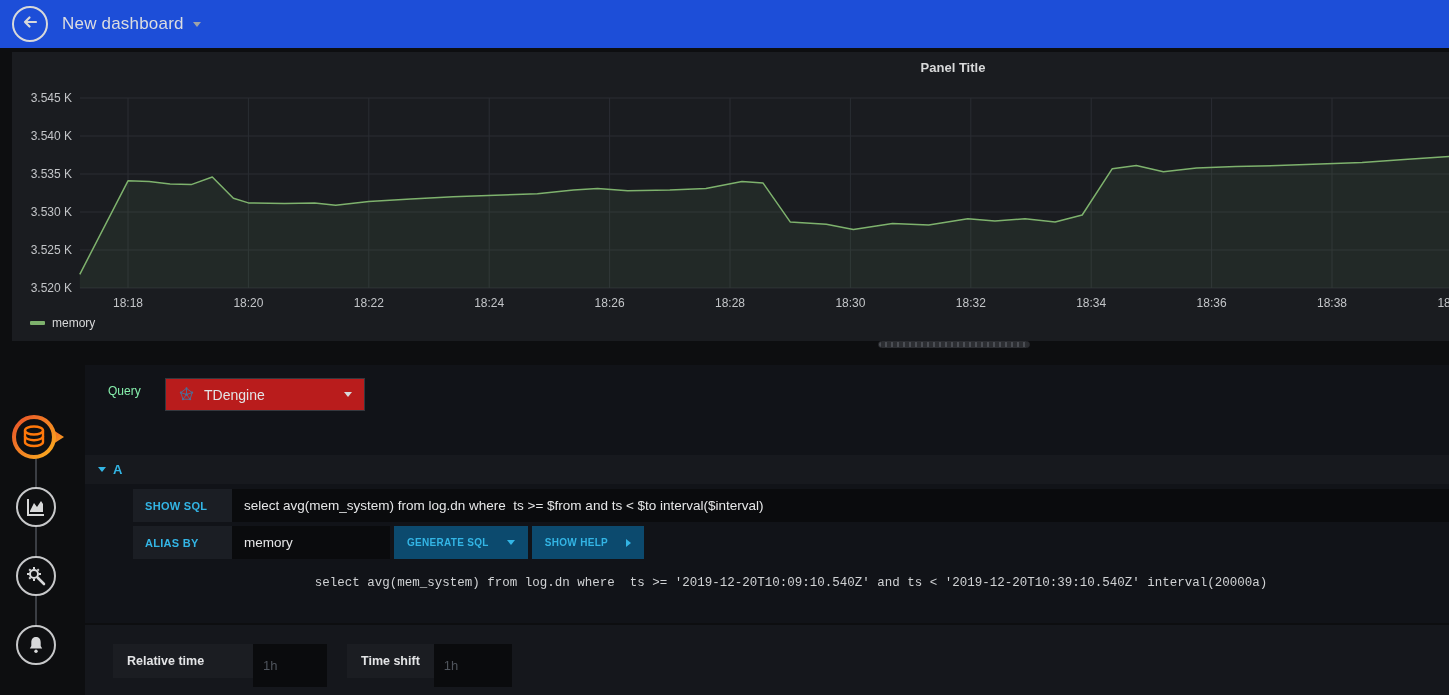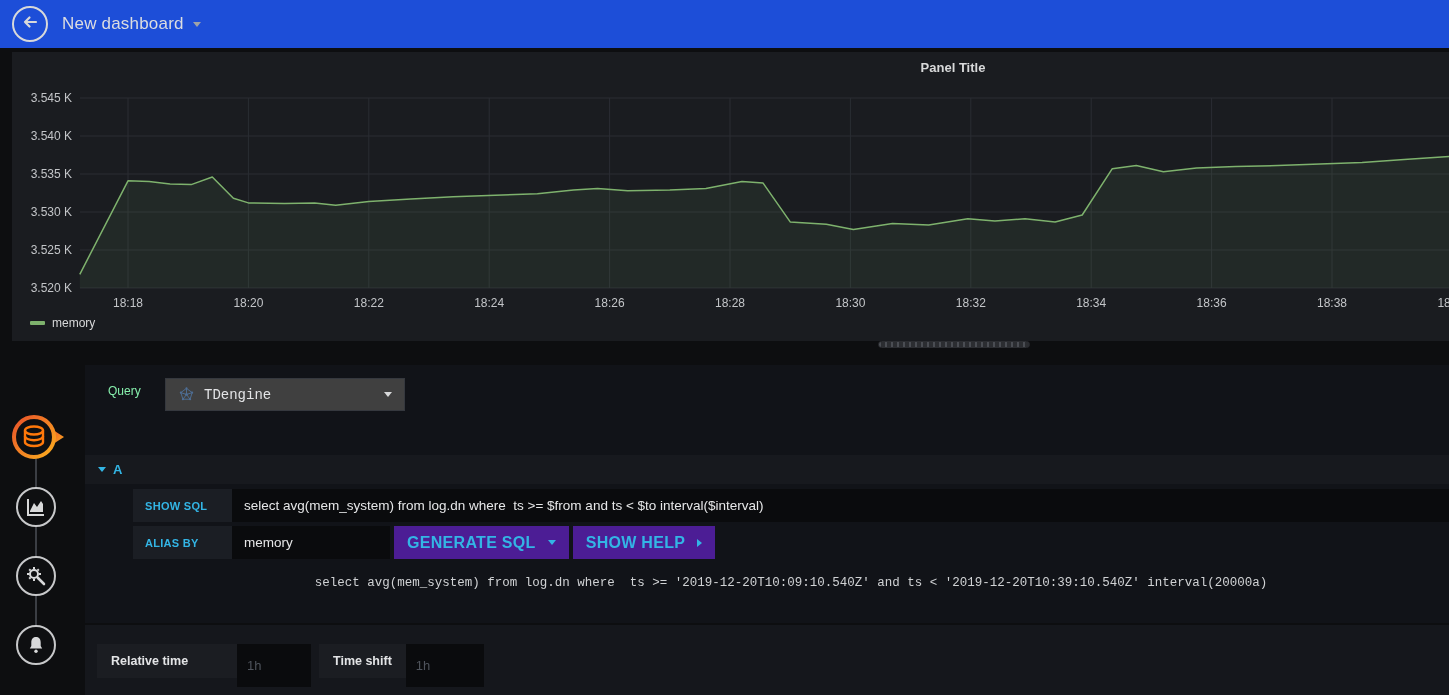--- a/index.html
+++ b/index.html
@@ -41,45 +41,45 @@
     background:#0e0f11; display:flex; align-items:center; justify-content:center; }
   .tab-query { left:8px; top:411px; }
   .tab-viz   { left:16px; top:487px; }
   .tab-gear  { left:16px; top:556px; }
   .tab-bell  { left:16px; top:625px; }
 
   
   .qpanel { position:absolute; left:85px; top:365px; right:0; bottom:0; background:#111318; }
   .qheader { position:relative; height:60px; }
   .qtitle { position:absolute; left:23px; top:19px; color:#86efac; font-size:12px; font-weight:500; }
-  .ds-select { position:absolute; left:80px; top:13px; width:240px; height:33px; background:#404040;
-    border:1px solid #35383e; display:flex; align-items:center; padding:0 12px; cursor:pointer;font-family:Liberation Mono, monospace; }
+  .ds-select { position:absolute; left:80px; top:13px; width:200px; height:33px; background:#b91c1c;
+    border:1px solid #35383e; display:flex; align-items:center; padding:0 12px; cursor:pointer; }
   .ds-name { color:#e3e4e6; font-size:14px; font-weight:500; margin-left:9px; flex:1; }
   .refrow { position:absolute; left:0; right:0; top:90px; height:29px; background:#17191e;
     display:flex; align-items:center; padding-left:13px; cursor:pointer; }
   .ref-caret { width:0; height:0; border-left:4px solid transparent; border-right:4px solid transparent;
     border-top:5px solid #33b5e5; margin-right:7px; }
   .ref-letter { color:#33b5e5; font-size:13px; font-weight:700; }
   .qrows { position:absolute; left:48px; right:0; top:124px; }
   .qrow { display:flex; margin-bottom:4px; }
   .qlabel { width:99px; min-width:99px; background:#1b1e24; color:#33b5e5; font-size:11px; font-weight:700;
     letter-spacing:.3px; display:flex; align-items:center; padding-left:12px; height:33px; }
   .qinput { height:33px; background:#0a0b0d; border:none; outline:none; color:#e6e7e8; font-size:13.5px;
     padding:0 12px; font-family:"Liberation Sans",sans-serif; }
   .sql-input { flex:1; }
   .alias-input { width:158px; }
-  .qbtn { height:33px; background:#4c1d95; border:none; color:#33b5e5; font-size:16px; font-weight:700;
-    letter-spacing:.3px; margin-left:4px; padding:0 13px; display:flex; align-items:center; gap:12px; cursor:pointer; }
+  .qbtn { height:33px; background:#0c4a6e; border:none; color:#33b5e5; font-size:10px; font-weight:700;
+    letter-spacing:.3px; margin-left:4px; padding:0 13px; display:flex; align-items:center; gap:18px; cursor:pointer; }
   .qbtn .caret-d { width:0; height:0; border-left:4px solid transparent; border-right:4px solid transparent; border-top:5px solid #33b5e5; }
   .qbtn .caret-r { width:0; height:0; border-top:4px solid transparent; border-bottom:4px solid transparent; border-left:5px solid #33b5e5; }
   .gen-sql { margin-top:17px; color:#d0d2d4; font-family:"Liberation Mono", monospace; font-size:12.5px; white-space:pre;text-align:center; }
 
   
   .opt-section { position:absolute; left:0; right:0; top:258px; bottom:0; background:#15171c; border-top:2px solid #0d0e10; }
-  .opt-row { position:absolute; left:12px; top:19px; display:flex; gap:8px; }
+  .opt-row { position:absolute; left:28px; top:19px; display:flex; gap:20px; }
   .opt-group { display:flex; }
   .opt-label { background:#1b1d22; color:#e3e4e6; font-size:12.5px; font-weight:700; height:34px;
     display:flex; align-items:center; padding:0 14px; }
   .opt-label.rt { width:140px; }
   .opt-input { width:74px; height:43px; background:#0a0b0d; border:none; outline:none; color:#e6e7e8;
     font-size:13px; padding:0 10px; font-family:"Liberation Sans",sans-serif; }
   .opt-input::placeholder { color:#4f545c; }
 </style>
 </head>
 <body>

